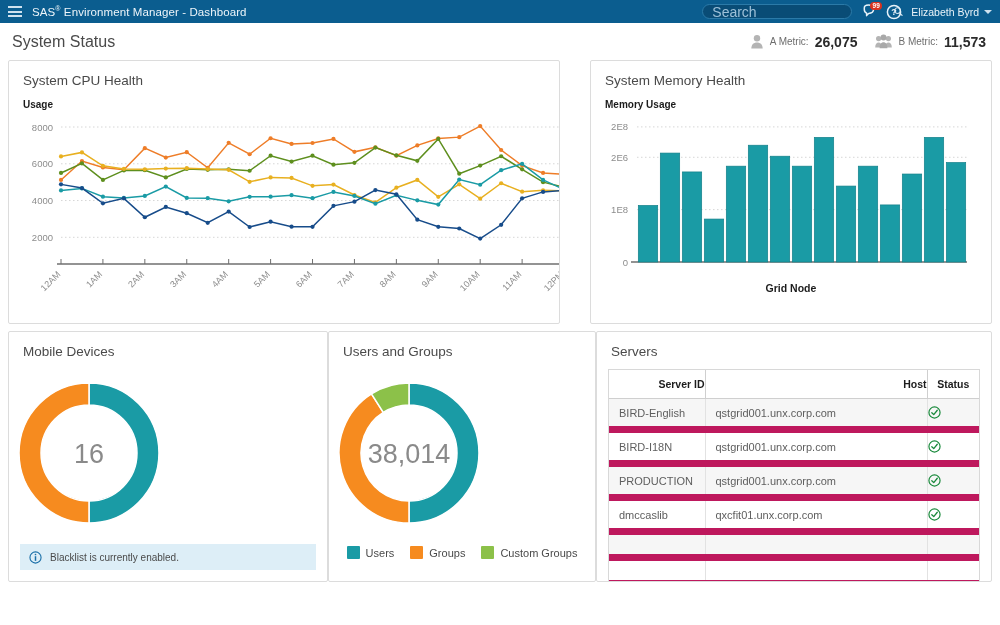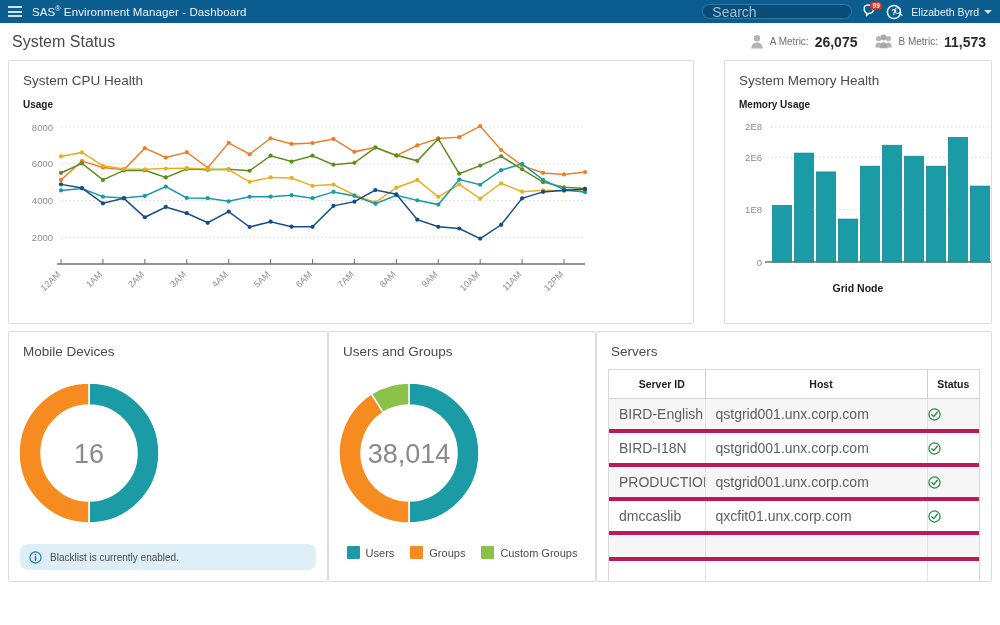--- a/index.html
+++ b/index.html
@@ -60,21 +60,21 @@
   
   .row1 { display: flex; gap: 10px; padding: 0 8px; height: 264px; }
   .row2 { display: flex; padding: 7px 8px 0 8px; height: 258px; }
   .card {
     background: #ffffff; border: 1px solid #dcdcdc; border-radius: 2px;
     position: relative; overflow: hidden;
   }
   .card-title { font-size: 13.5px; color: #4a4a4a; padding: 12px 0 0 14px; font-weight: 400; }
   .axis-label { font-size: 10px; color: #1c1c1c; font-weight: bold; padding: 11px 0 0 14px; }
 
-  .cpu-card { width: 686px; }
+  .cpu-card { width: 552px; }
   .mem-card { flex: 1; margin-left: 20px; }
   .mobile-card { width: 320px; }
   .ug-card { width: 268px; }
   .servers-card { flex: 1; }
 
   svg { display: block; }
   .tick { font-size: 9.5px; fill: #8c8c8c; font-family: "Liberation Sans", sans-serif; }
   .xtick { font-size: 9px; fill: #8c8c8c; font-family: "Liberation Sans", sans-serif; }
   .grid-line { stroke: #d6d6d6; stroke-width: 1; stroke-dasharray: 1.5 2.5; }
   .axis-line { stroke: #6f6f6f; stroke-width: 1.4; }
@@ -83,34 +83,34 @@
   .donut-wrap { display: flex; padding-top: 14px; }
   .donut-center { font-size: 27px; fill: #8a8a8a; font-family: "Liberation Sans", sans-serif; }
   .legend { display: flex; justify-content: center; align-items: center; gap: 16px;
     margin-top: 13px; }
   .legend-item { display: flex; align-items: flex-end; gap: 6px; cursor: pointer; }
   .swatch { width: 13px; height: 13px; border-radius: 1px; }
   .legend-text { font-size: 11px; color: #4a4a4a; }
 
   .info-banner {
     position: absolute; left: 11px; right: 11px; bottom: 11px; height: 26px;
-    background: #ddeef7; display: flex; align-items: center; gap: 8px; padding-left: 9px; border-radius: 8px;
+    background: #ddeef7; display: flex; align-items: center; gap: 8px; padding-left: 9px;
   }
   .info-text { font-size: 10px; color: #4a4a4a; }
 
   
   .tbl-wrap { margin: 10px 11px 0 11px; border: 1px solid #d8d8d8; }
   table { border-collapse: collapse; width: 100%; table-layout: fixed; }
   th {
-    font-size: 10.5px; color: #1c1c1c; text-align: center; font-weight: bold;
+    font-size: 10.5px; color: #1c1c1c; text-align: right; font-weight: bold;
     padding: 8px 0 8px 10px; background: #fff; border-bottom: 1px solid #cfcfcf;
   }
   td {
-    font-size: 14px; color: #5e5e5e; padding: 7px 0 7px 10px;
-    border-bottom: 4px solid #be185d; height: 26px; white-space: nowrap;
+    font-size: 11px; color: #5e5e5e; padding: 7px 0 7px 10px;
+    border-bottom: 7px solid #be185d; height: 26px; white-space: nowrap;
     overflow: hidden;
   }
   tbody tr:nth-child(odd) td { background: #f6f6f6; }
   tbody tr:nth-child(even) td { background: #ffffff; }
   .col-status { width: 52px; text-align: center; }
   th.col-status { padding-left: 0; }
   td.col-status { text-align: center; padding-left: 0; }
   .vsep { border-left: 1px solid #e2e2e2; }
   th.vsep { border-left: 1px solid #cfcfcf; }
 </style>

